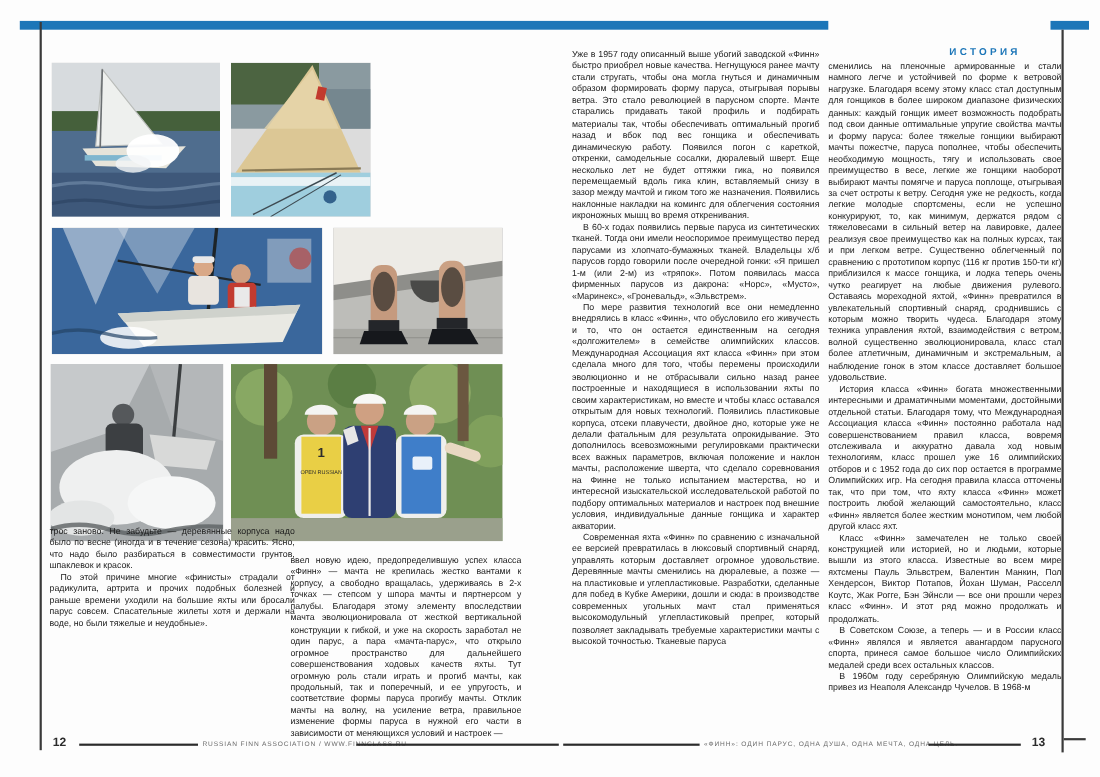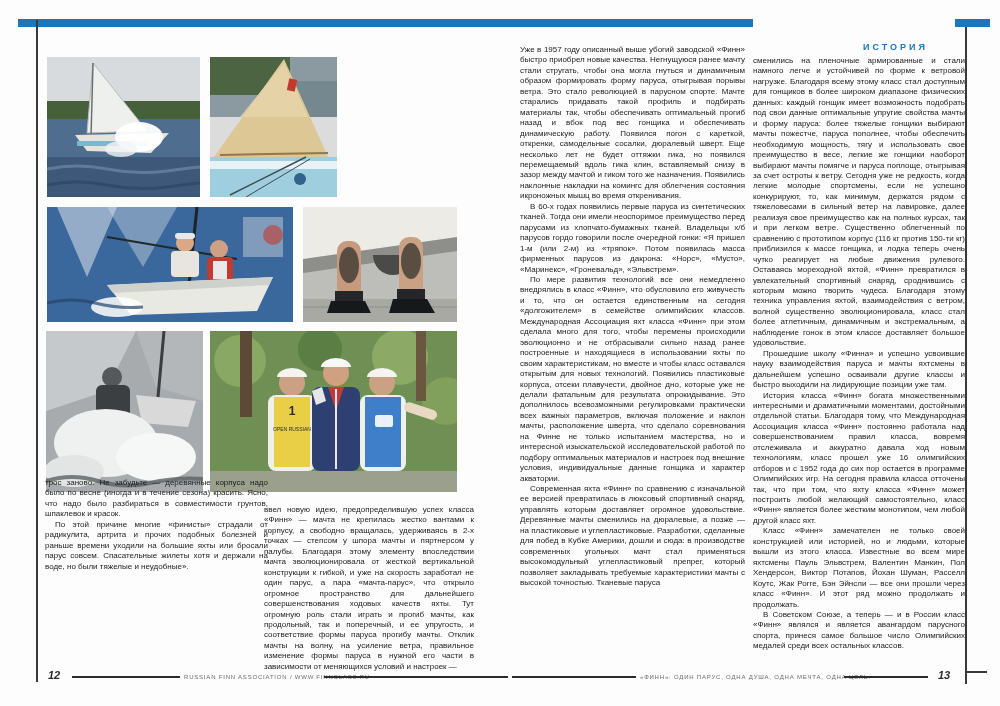--- a/index.html
+++ b/index.html
@@ -35,21 +35,21 @@
   .textcol{
     position:absolute;overflow:hidden;text-align:justify;
     font-size:8px;line-height:10.45px;
   }
   .textcol p{margin:0;text-indent:10px;}
   .textcol p:first-child{text-indent:0;}
   .lp-col1 p:nth-child(4){margin-top:9px;}
 
   
   .footer-rule{position:absolute;height:1.6px;background:#2b2b2b;top:676px;}
-  .pagenum{position:absolute;top:669px;font-size:11px;color:#2b2b2b;font-weight:bold;font-style:italic;}
+  .pagenum{position:absolute;top:669px;font-size:11px;color:#2b2b2b;font-weight:bold;}
   .footer-text{
     position:absolute;top:672px;font-size:6px;letter-spacing:0.8px;color:#6b6b6b;
     white-space:nowrap;text-align:center;line-height:10px;
   }
 </style>
 </head>
 <body>
 
 <div class="spread">
 
@@ -200,24 +200,24 @@
   <div class="footer-rule" style="left:324px;width:184px;"></div>
 
   <div class="textcol rp-col1" style="left:520px;top:45px;width:225px;height:620px;">
       <p>Уже в 1957 году описанный выше убогий заводской «Финн» быстро приобрел новые качества. Негнущуюся ранее мачту стали стругать, чтобы она могла гнуться и динамичным образом формировать форму паруса, отыгрывая порывы ветра. Это стало революцией в парусном спорте. Мачте старались придавать такой профиль и подбирать материалы так, чтобы обеспечивать оптимальный прогиб назад и вбок под вес гонщика и обеспечивать динамическую работу. Появился погон с кареткой, откренки, самодельные сосалки, дюралевый шверт. Еще несколько лет не будет оттяжки гика, но появился перемещаемый вдоль гика клин, вставляемый снизу в зазор между мачтой и гиком того же назначения. Появились наклонные накладки на комингс для облегчения состояния икроножных мышц во время откренивания.</p>
       <p>В 60-х годах появились первые паруса из синтетических тканей. Тогда они имели неоспоримое преимущество перед парусами из хлопчато-бумажных тканей. Владельцы х/б парусов гордо говорили после очередной гонки: «Я пришел 1-м (или 2-м) из «тряпок». Потом появилась масса фирменных парусов из дакрона: «Норс», «Мусто», «Маринекс», «Гроневальд», «Эльвстрем».</p>
       <p>По мере развития технологий все они немедленно внедрялись в класс «Финн», что обусловило его живучесть и то, что он остается единственным на сегодня «долгожителем» в семействе олимпийских классов. Международная Ассоциация яхт класса «Финн» при этом сделала много для того, чтобы перемены происходили эволюционно и не отбрасывали сильно назад ранее построенные и находящиеся в использовании яхты по своим характеристикам, но вместе и чтобы класс оставался открытым для новых технологий. Появились пластиковые корпуса, отсеки плавучести, двойное дно, которые уже не делали фатальным для результата опрокидывание. Это дополнилось всевозможными регулировками практически всех важных параметров, включая положение и наклон мачты, расположение шверта, что сделало соревнования на Финне не только испытанием мастерства, но и интересной изыскательской исследовательской работой по подбору оптимальных материалов и настроек под внешние условия, индивидуальные данные гонщика и характер акватории.</p>
       <p>Современная яхта «Финн» по сравнению с изначальной ее версией превратилась в люксовый спортивный снаряд, управлять которым доставляет огромное удовольствие. Деревянные мачты сменились на дюралевые, а позже — на пластиковые и углепластиковые. Разработки, сделанные для побед в Кубке Америки, дошли и сюда: в производстве современных угольных мачт стал применяться высокомодульный углепластиковый препрег, который позволяет закладывать требуемые характеристики мачты с высокой точностью. Тканевые паруса</p>
     </div>
   <div class="textcol rp-col2" style="left:753px;top:56px;width:212px;height:620px;">
       <p>сменились на пленочные армированные и стали намного легче и устойчивей по форме к ветровой нагрузке. Благодаря всему этому класс стал доступным для гонщиков в более широком диапазоне физических данных: каждый гонщик имеет возможность подобрать под свои данные оптимальные упругие свойства мачты и форму паруса: более тяжелые гонщики выбирают мачты пожестче, паруса пополнее, чтобы обеспечить необходимую мощность, тягу и использовать свое преимущество в весе, легкие же гонщики наоборот выбирают мачты помягче и паруса поплоще, отыгрывая за счет остроты к ветру. Сегодня уже не редкость, когда легкие молодые спортсмены, если не успешно конкурируют, то, как минимум, держатся рядом с тяжеловесами в сильный ветер на лавировке, далее реализуя свое преимущество как на полных курсах, так и при легком ветре. Существенно облегченный по сравнению с прототипом корпус (116 кг против 150-ти кг) приблизился к массе гонщика, и лодка теперь очень чутко реагирует на любые движения рулевого. Оставаясь мореходной яхтой, «Финн» превратился в увлекательный спортивный снаряд, сроднившись с которым можно творить чудеса. Благодаря этому техника управления яхтой, взаимодействия с ветром, волной существенно эволюционировала, класс стал более атлетичным, динамичным и экстремальным, а наблюдение гонок в этом классе доставляет большое удовольствие.</p>
-      <p>Прошедшие школу «Финна» и успешно усвоившие науку взаимодействия паруса и мачты яхтсмены в дальнейшем успешно осваивали другие классы и быстро выходили на лидирующие позиции уже там.</p>
       <p>История класса «Финн» богата множественными интересными и драматичными моментами, достойными отдельной статьи. Благодаря тому, что Международная Ассоциация класса «Финн» постоянно работала над совершенствованием правил класса, вовремя отслеживала и аккуратно давала ход новым технологиям, класс прошел уже 16 олимпийских отборов и с 1952 года до сих пор остается в программе Олимпийских игр. На сегодня правила класса отточены так, что при том, что яхту класса «Финн» может построить любой желающий самостоятельно, класс «Финн» является более жестким монотипом, чем любой другой класс яхт.</p>
       <p>Класс «Финн» замечателен не только своей конструкцией или историей, но и людьми, которые вышли из этого класса. Известные во всем мире яхтсмены Пауль Эльвстрем, Валентин Манкин, Пол Хендерсон, Виктор Потапов, Йохан Шуман, Расселл Коутс, Жак Рогге, Бэн Эйнсли — все они прошли через класс «Финн». И этот ряд можно продолжать и продолжать.</p>
       <p>В Советском Союзе, а теперь — и в России класс «Финн» являлся и является авангардом парусного спорта, принеся самое большое число Олимпийских медалей среди всех остальных классов.</p>
+      <p>В 1960м году серебряную Олимпийскую медаль привез из Неаполя Александр Чучелов. В 1968-м</p>
     </div>
 
   <div class="footer-rule" style="left:512px;width:124px;"></div>
   <div class="footer-text" style="left:640px;width:200px;">«ФИНН»: ОДИН ПАРУС, ОДНА ДУША, ОДНА МЕЧТА, ОДНА ЦЕЛЬ.</div>
   <div class="footer-rule" style="left:844px;width:84px;"></div>
   <div class="pagenum" style="left:938px;">13</div>
 
 </div>
 
 </body></html>

